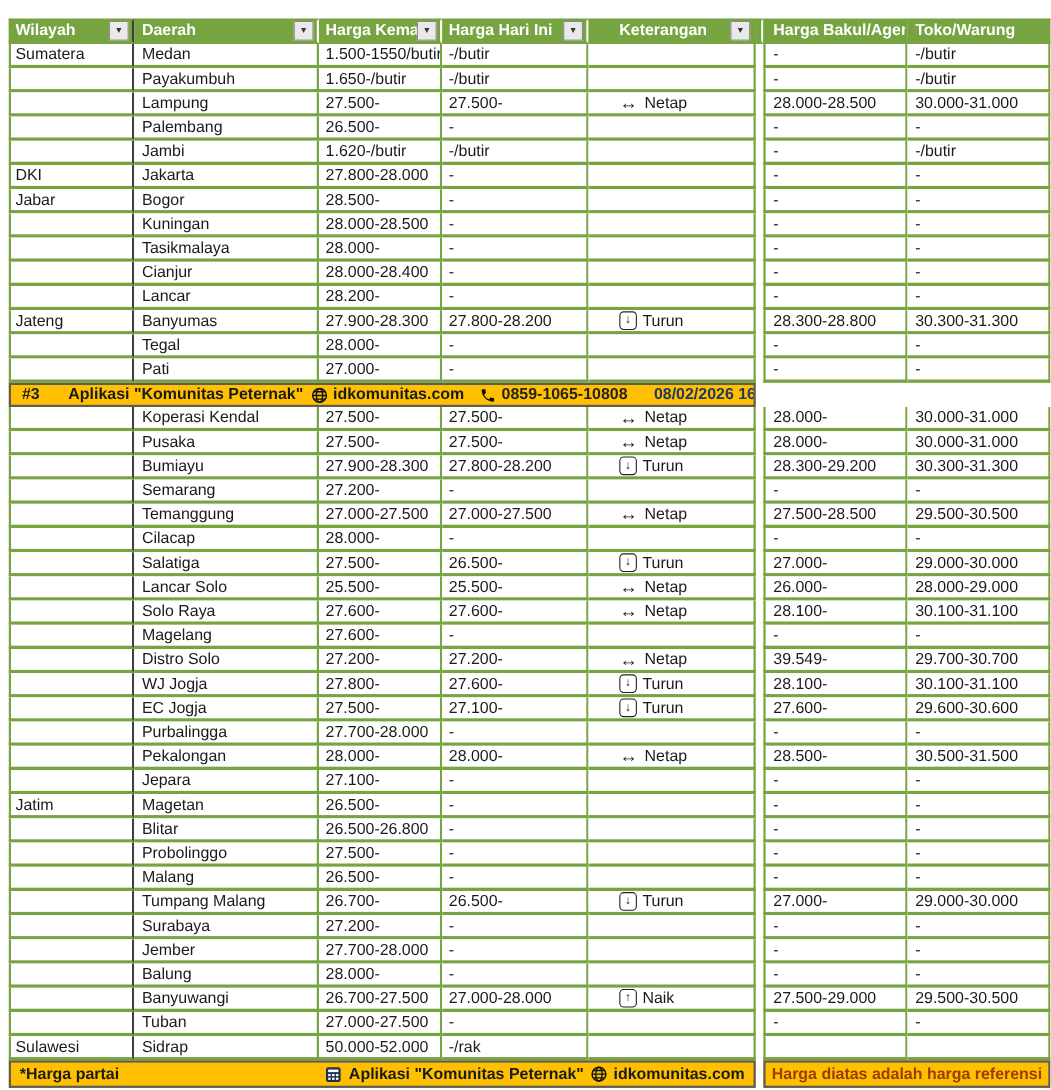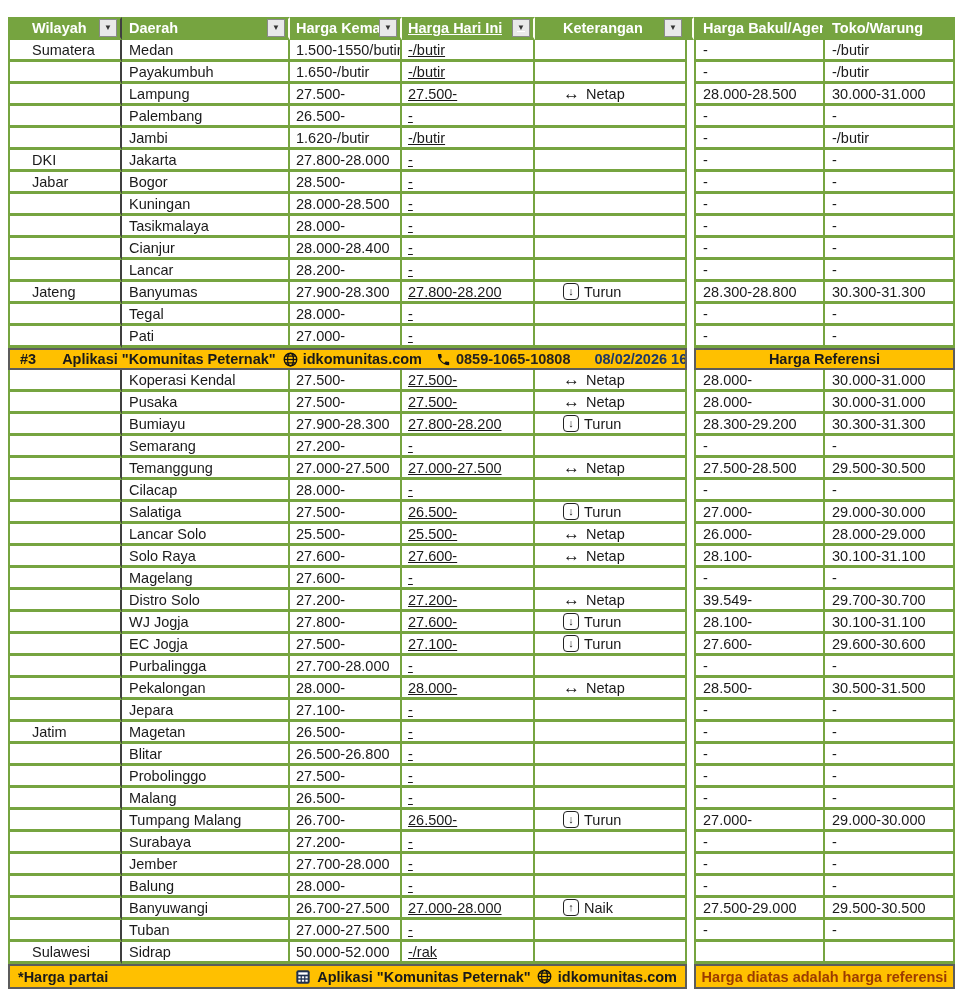--- a/index.html
+++ b/index.html
@@ -18,24 +18,24 @@
   .row{display:flex;}
   .cell{
     box-sizing:border-box;background:#fff;height:22px;
     border-right:2px solid var(--green);
     border-bottom:3px solid var(--green);
     display:flex;align-items:center;
     font-size:14.5px;color:var(--ink);
     white-space:nowrap;overflow:hidden;
   }
   
-  .cw{width:114px;border-left:2px solid var(--green);border-right:2px solid var(--dark);padding-left:22px;}
+  .cw{width:114px;border-left:2px solid var(--green);border-right:2px solid var(--dark);padding-left:4px;}
   .cd{width:168px;padding-left:7px;}
   .ck{width:112px;padding-left:6px;}
-  .ch{width:133px;padding-left:6px;text-decoration:underline;}
+  .ch{width:133px;padding-left:6px;}
   .ce{width:152px;padding-left:28px;}
   .gapc{width:7px;background:transparent;border:none;}
   .cb{width:131px;border-left:2px solid var(--green);padding-left:7px;}
   .ct{width:130px;padding-left:7px;}
   
   .header .cell{
     background:var(--green);color:#fff;font-weight:700;height:23px;
     border-top:2px solid var(--green);
     border-bottom:3px solid var(--green);
     border-right:2px solid #fdfdf2;
@@ -288,21 +288,20 @@
     <line x1="3.6" y1="17.4" x2="20.4" y2="17.4" stroke="#111" stroke-width="2"></line>
   </svg>
           <span class="bsite">idkomunitas.com</span>
           <svg class="icn" width="15" height="15" viewBox="0 0 24 24">
     <path d="M6.6 10.8c1.5 2.9 3.8 5.2 6.7 6.7l2.2-2.2c.3-.3.7-.4 1-.3 1.2.4 2.4.6 3.6.6.6 0 1 .4 1 1V20c0 .6-.4 1-1 1C10.9 21 3 13.1 3 4c0-.6.4-1 1-1h3.6c.6 0 1 .4 1 1 0 1.3.2 2.5.6 3.6.1.4 0 .8-.3 1L6.6 10.8z" fill="#111"></path>
   </svg>
           <span class="bphone">0859-1065-10808</span>
           <span class="bdate">08/02/2026 16.18</span>
         </div>
         <div class="cell gapc"></div>
-        <div class="cell bright">Harga Referensi</div>
       </div>
       <div class="row">
         <div class="cell cw"></div>
         <div class="cell cd">Koperasi Kendal</div>
         <div class="cell ck">27.500-</div>
         <div class="cell ch">27.500-</div>
         <div class="cell ce">
           <span class="arrow-lr">↔</span>
           <span class="ket-label">Netap</span>
         </div>

